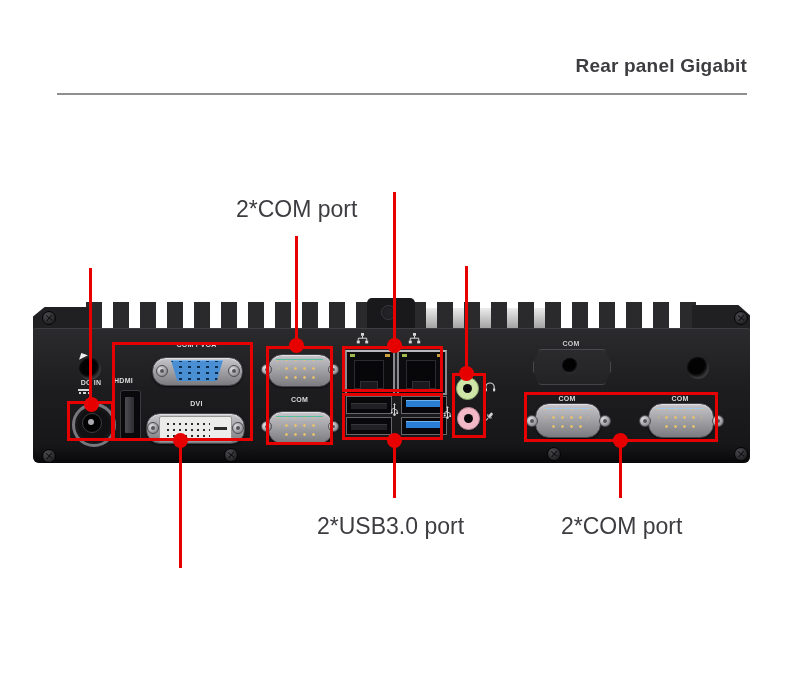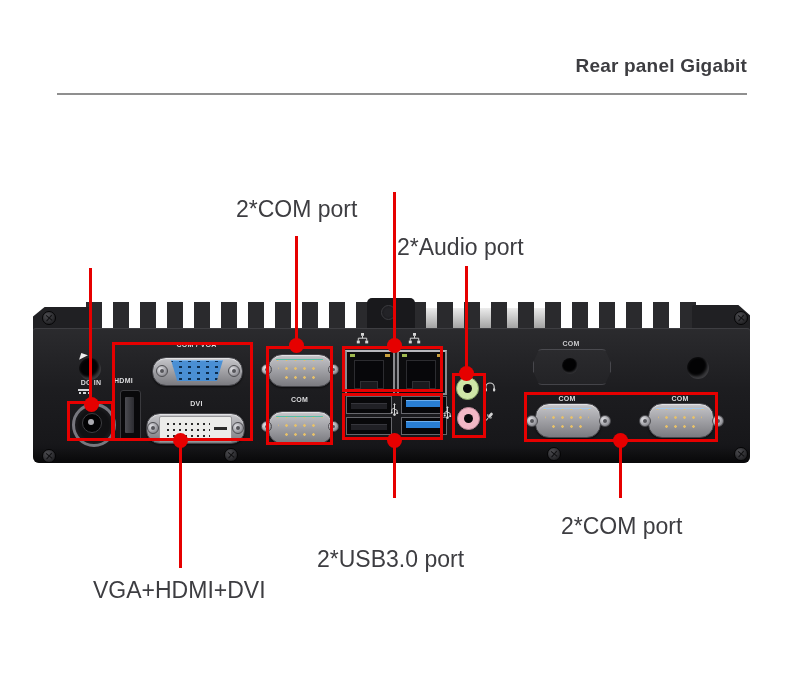--- a/index.html
+++ b/index.html
@@ -11,21 +11,21 @@
          color:#3d3d41;letter-spacing:.2px;white-space:nowrap;}
   .rule{position:absolute;left:57px;top:93px;width:690px;height:2px;background:#8f8f8f;}
 
   
   .lbl{position:absolute;font-size:23px;color:#3d3d41;white-space:nowrap;z-index:8;}
   .lbl-network{left:238px;top:150px}
   .lbl-com-top{left:236px;top:196px}
   .lbl-power{left:32px;top:235px}
   .lbl-audio{left:397px;top:234px}
   .lbl-usb2{left:317px;top:510px}
-  .lbl-usb3{left:317px;top:546px}
+  .lbl-usb3{left:317px;top:513px}
   .lbl-com-bottom{left:561px;top:513px}
   .lbl-video{left:93px;top:577px}
 
   
   .rline{position:absolute;width:3px;background:var(--red,#e60000);z-index:6;}
   .l-power{left:89px;top:268px;height:138px}
   .l-com-top{left:295px;top:236px;height:112px}
   .l-network{left:393px;top:192px;height:156px}
   .l-audio{left:465px;top:266px;height:110px}
   .l-video{left:179px;top:438px;height:130px}
@@ -192,24 +192,22 @@
 </style>
 </head>
 <body>
 
 <div class="canvas">
 
   <div class="title">Rear panel Gigabit</div>
   <div class="rule"></div>
 
   <div class="lbl lbl-com-top">2*COM port</div>
-  <div class="lbl lbl-audio">2*Audio port</div>
   <div class="lbl lbl-usb3">2*USB3.0 port</div>
   <div class="lbl lbl-com-bottom">2*COM port</div>
-  <div class="lbl lbl-video">VGA+HDMI+DVI</div>
 
   <div class="device">
     <div class="fins-silver"></div>
     <div class="fins"></div>
     <div class="center-tab"></div>
     <div class="emblem"></div>
     <div class="shoulder sh-left"></div>
     <div class="shoulder sh-right"></div>
     <div class="body"></div>
     <div class="body-lip"></div>

